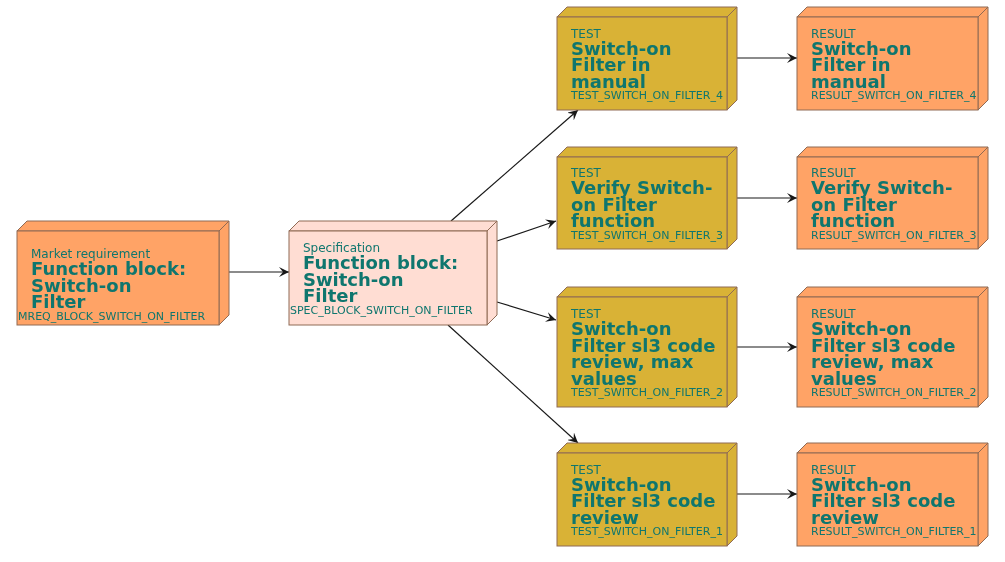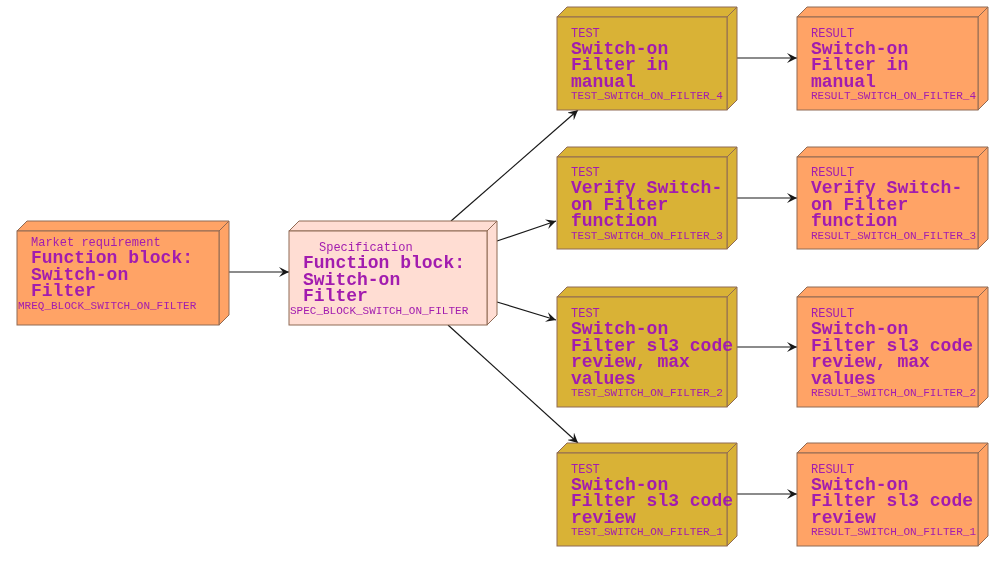--- a/index.html
+++ b/index.html
@@ -1,19 +1,19 @@
 <!DOCTYPE html>
 <html><head>
 <meta charset="utf-8">
 <style>
   html, body { margin:0; padding:0; background:#ffffff; }
   body { width:1005px; height:562px; position:relative; overflow:hidden;
          font-family:"DejaVu Sans", sans-serif; }
   svg#diagram { position:absolute; left:0; top:0; }
-  .node-text { position:absolute; color:#a21caf;font-family:Liberation Mono, monospace; }
+  .node-text { position:absolute; color:#0f766e; }
   .stereo { font-size:12px; line-height:14px; }
   .title { font-size:18px; font-weight:bold; line-height:16.5px; }
   .id { font-size:11px; line-height:12px; }
 </style>
 </head>
 <body>
 
 <svg id="diagram" width="1005" height="562">
   <defs>
     <marker id="arrowhead" markerWidth="12" markerHeight="10" refX="10" refY="5" orient="auto" markerUnits="userSpaceOnUse">
@@ -78,29 +78,29 @@
         <rect x="797" y="297" width="181" height="110" fill="#FFA366" stroke="#8F6A55" stroke-width="1"></rect>
       </g>
       <g>
         <path d="M797,453 L807,443 L988,443 L978,453 Z" fill="#FFA366" stroke="#8F6A55" stroke-width="1"></path>
         <path d="M978,453 L988,443 L988,536 L978,546 Z" fill="#FFA366" stroke="#8F6A55" stroke-width="1"></path>
         <rect x="797" y="453" width="181" height="93" fill="#FFA366" stroke="#8F6A55" stroke-width="1"></rect>
       </g>
     </g>
 </svg>
 <div id="labels-layer">
-    <div class="node-text" style="left: 18px; top: 236px;">
+    <div class="node-text" style="left: 18px; top: 247px;">
       <div class="stereo" style="margin-left: 13px;">Market requirement</div>
       <div class="title" style="margin-left: 13px;">Function block:</div>
       <div class="title" style="margin-left: 13px;">Switch-on</div>
       <div class="title" style="margin-left: 13px;">Filter</div>
       <div class="id">MREQ_BLOCK_SWITCH_ON_FILTER</div>
     </div>
     <div class="node-text" style="left: 290px; top: 241.25px;">
-      <div class="stereo" style="margin-left: 29px;">Specification</div>
+      <div class="stereo" style="margin-left: 13px;">Specification</div>
       <div class="title" style="margin-left: 13px;">Function block:</div>
       <div class="title" style="margin-left: 13px;">Switch-on</div>
       <div class="title" style="margin-left: 13px;">Filter</div>
       <div class="id">SPEC_BLOCK_SWITCH_ON_FILTER</div>
     </div>
     <div class="node-text" style="left: 571px; top: 26.75px;">
       <div class="stereo">TEST</div>
       <div class="title">Switch-on</div>
       <div class="title">Filter in</div>
       <div class="title">manual</div>

